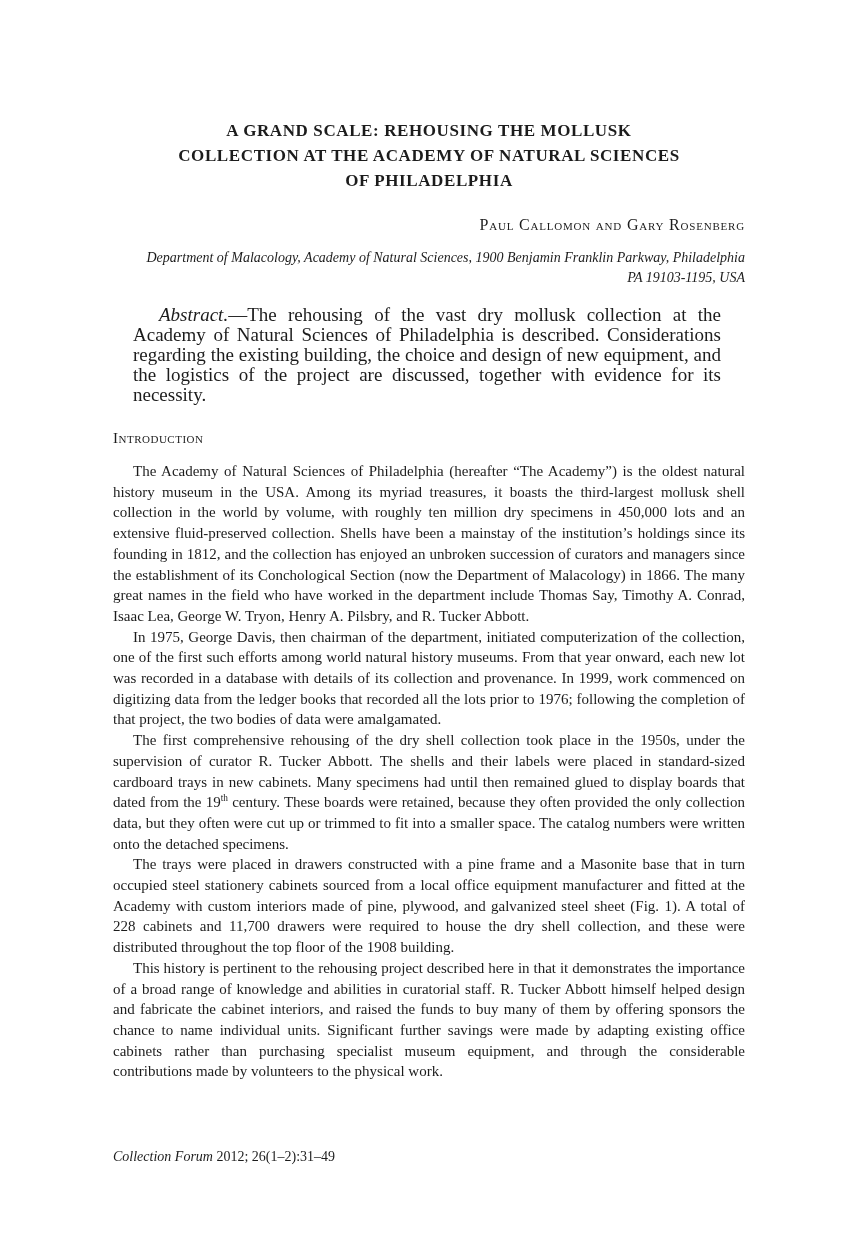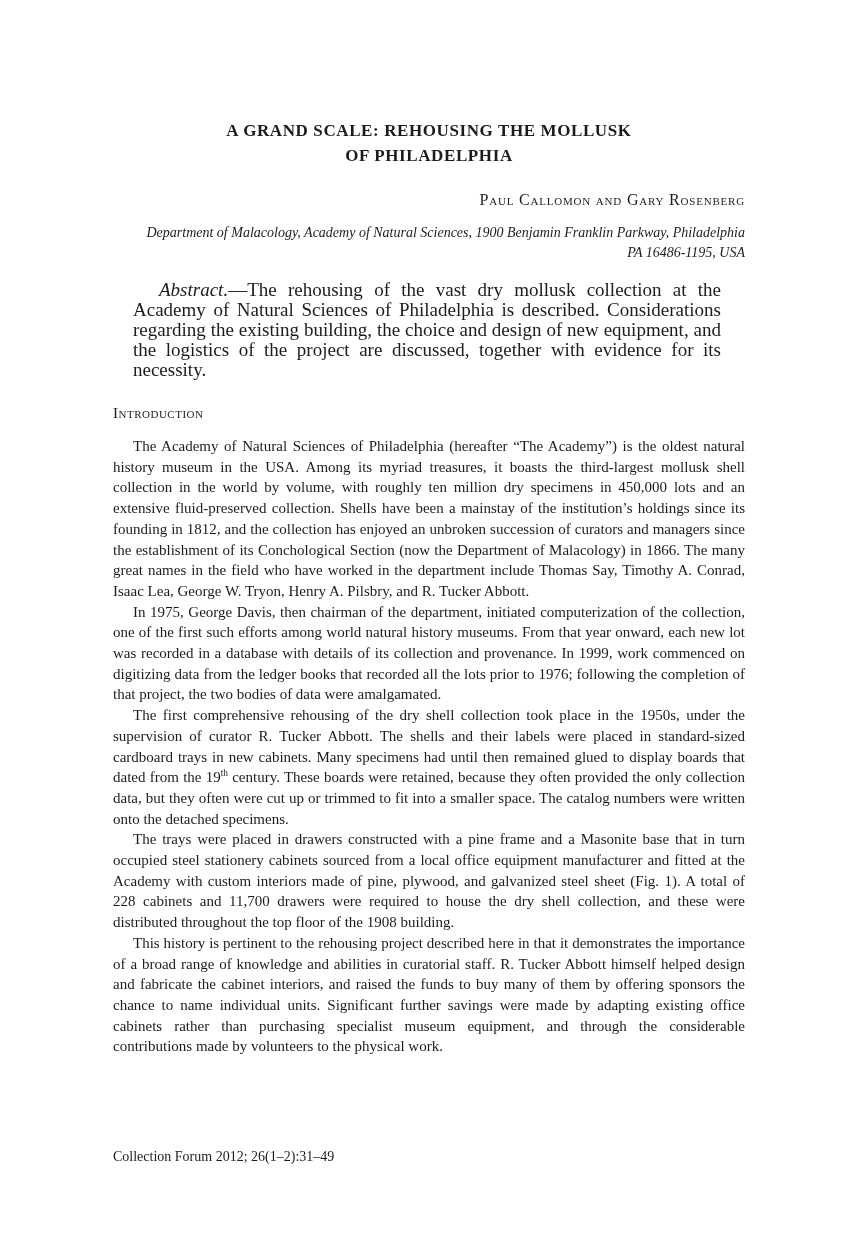--- a/index.html
+++ b/index.html
@@ -82,38 +82,40 @@
     line-height: 0;
   }
   .footer {
     position: absolute;
     left: 113px;
     top: 1148px;
     font-size: 14px;
     line-height: 18px;
   }
   .footer .journal-name {
+    font-style: italic;
   }
 </style>
 </head>
 <body>
 
 <div class="page">
   <div class="content">
 
     <div class="title">
       <div>A GRAND SCALE: REHOUSING THE MOLLUSK</div>
+      <div>COLLECTION AT THE ACADEMY OF NATURAL SCIENCES</div>
       <div>OF PHILADELPHIA</div>
     </div>
 
     <div class="authors">Paul Callomon and Gary Rosenberg</div>
 
     <div class="affiliation">
       <div>Department of Malacology, Academy of Natural Sciences, 1900 Benjamin Franklin Parkway, Philadelphia</div>
-      <div>PA 16486-1195, USA</div>
+      <div>PA 19103-1195, USA</div>
     </div>
 
     <div class="abstract"><span class="abstract-label">Abstract.</span><span>—The rehousing of the vast dry mollusk collection at the Academy of Natural Sciences of Philadelphia is described. Considerations regarding the existing building, the choice and design of new equipment, and the logistics of the project are discussed, together with evidence for its necessity.</span></div>
 
     <div class="section-heading">Introduction</div>
 
     <div class="body-text">
       <p class="body-par">The Academy of Natural Sciences of Philadelphia (hereafter “The Academy”) is the oldest natural history museum in the USA. Among its myriad treasures, it boasts the third-largest mollusk shell collection in the world by volume, with roughly ten million dry specimens in 450,000 lots and an extensive fluid-preserved collection. Shells have been a mainstay of the institution’s holdings since its founding in 1812, and the collection has enjoyed an unbroken succession of curators and managers since the establishment of its Conchological Section (now the Department of Malacology) in 1866. The many great names in the field who have worked in the department include Thomas Say, Timothy A. Conrad, Isaac Lea, George W. Tryon, Henry A. Pilsbry, and R. Tucker Abbott.</p>
       <p class="body-par">In 1975, George Davis, then chairman of the department, initiated computerization of the collection, one of the first such efforts among world natural history museums. From that year onward, each new lot was recorded in a database with details of its collection and provenance. In 1999, work commenced on digitizing data from the ledger books that recorded all the lots prior to 1976; following the completion of that project, the two bodies of data were amalgamated.</p>
       <p class="body-par"><span>The first comprehensive rehousing of the dry shell collection took place in the 1950s, under the supervision of curator R. Tucker Abbott. The shells and their labels were placed in standard-sized cardboard trays in new cabinets. Many specimens had until then remained glued to display boards that dated from the 19</span><sup>th</sup><span> century. These boards were retained, because they often provided the only collection data, but they often were cut up or trimmed to fit into a smaller space. The catalog numbers were written onto the detached specimens.</span></p>

